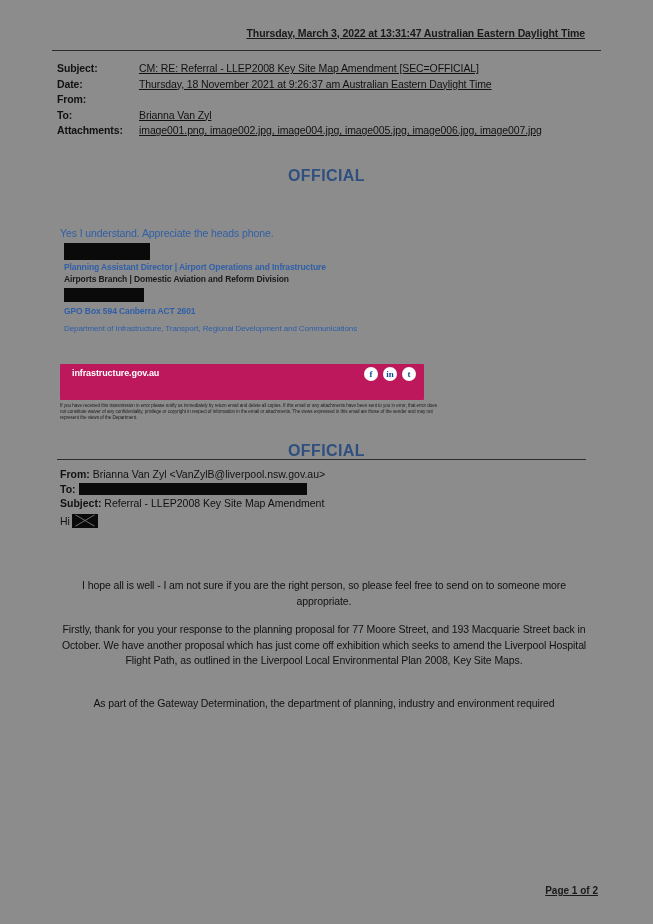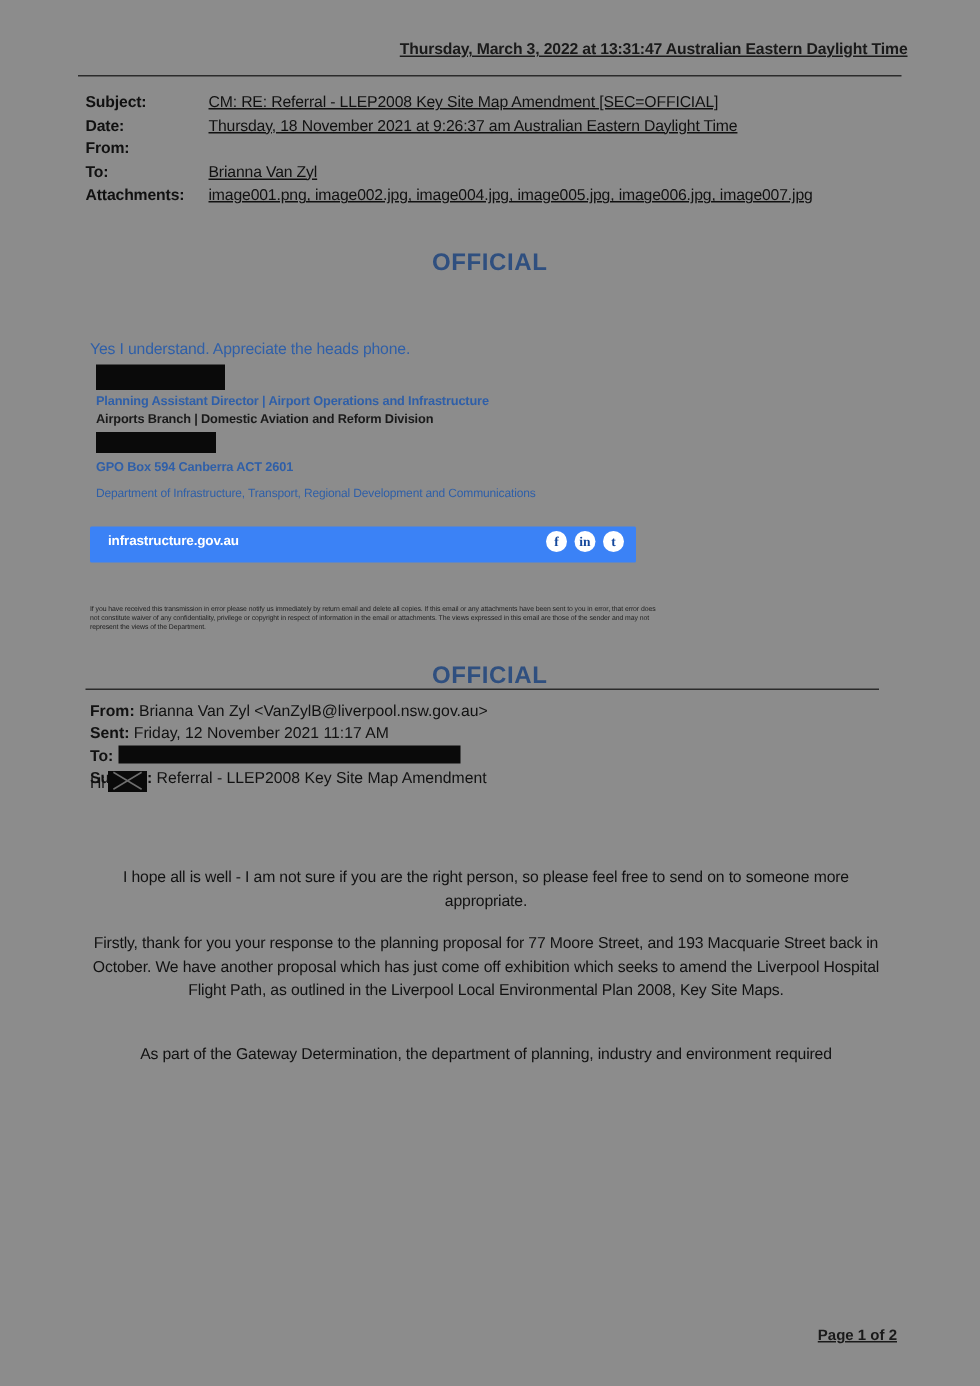--- a/index.html
+++ b/index.html
@@ -16,21 +16,21 @@
   }
   .page {
     position: absolute;
     left: 0; top: 0;
     width: 653px;
     height: 924px;
     background: #8c8c8c;
   }
   .print-header {
     position: absolute;
-    right: 48px;
+    right: 68px;
     top: 27px;
     font-size: 10.5px;
     font-weight: bold;
     color: #1a1a1a;
     letter-spacing: -0.1px;
     text-decoration: underline;
     white-space: nowrap;
   }
   .rule-top {
     position: absolute;
@@ -145,24 +145,24 @@
     margin-top: 1px;
     color: #2f5fa8;
     font-size: 8.5px;
     font-weight: bold;
     letter-spacing: -0.2px;
   }
 
   .banner {
     position: absolute;
     left: 60px;
-    top: 351px;
+    top: 364px;
     width: 364px;
-    height: 24px;
-    background: #3b82f6;
+    height: 36px;
+    background: #be185d;
     border-radius: 1px;
   }
   .banner-text {
     position: absolute;
     left: 12px;
     top: 4px;
     color: #ffffff;
     font-size: 9px;
     font-weight: bold;
     letter-spacing: -0.1px;
@@ -326,24 +326,20 @@
   <div class="official" id="official-mid">OFFICIAL</div>
 
   <div class="rule-mid"></div>
 
   <div class="quoted">
     <div class="quoted-row">
       <span class="lbl">From:</span>
       <span>Brianna Van Zyl &lt;VanZylB@liverpool.nsw.gov.au&gt;</span>
     </div>
     <div class="quoted-row">
-      <span class="lbl">Sent:</span>
-      <span>Friday, 12 November 2021 11:17 AM</span>
-    </div>
-    <div class="quoted-row">
       <span class="lbl">To:</span>
       <span class="redact to-redact"></span>
     </div>
     <div class="quoted-row">
       <span class="lbl">Subject:</span>
       <span>Referral - LLEP2008 Key Site Map Amendment</span>
     </div>
   </div>
 
   <div class="hi-line">

